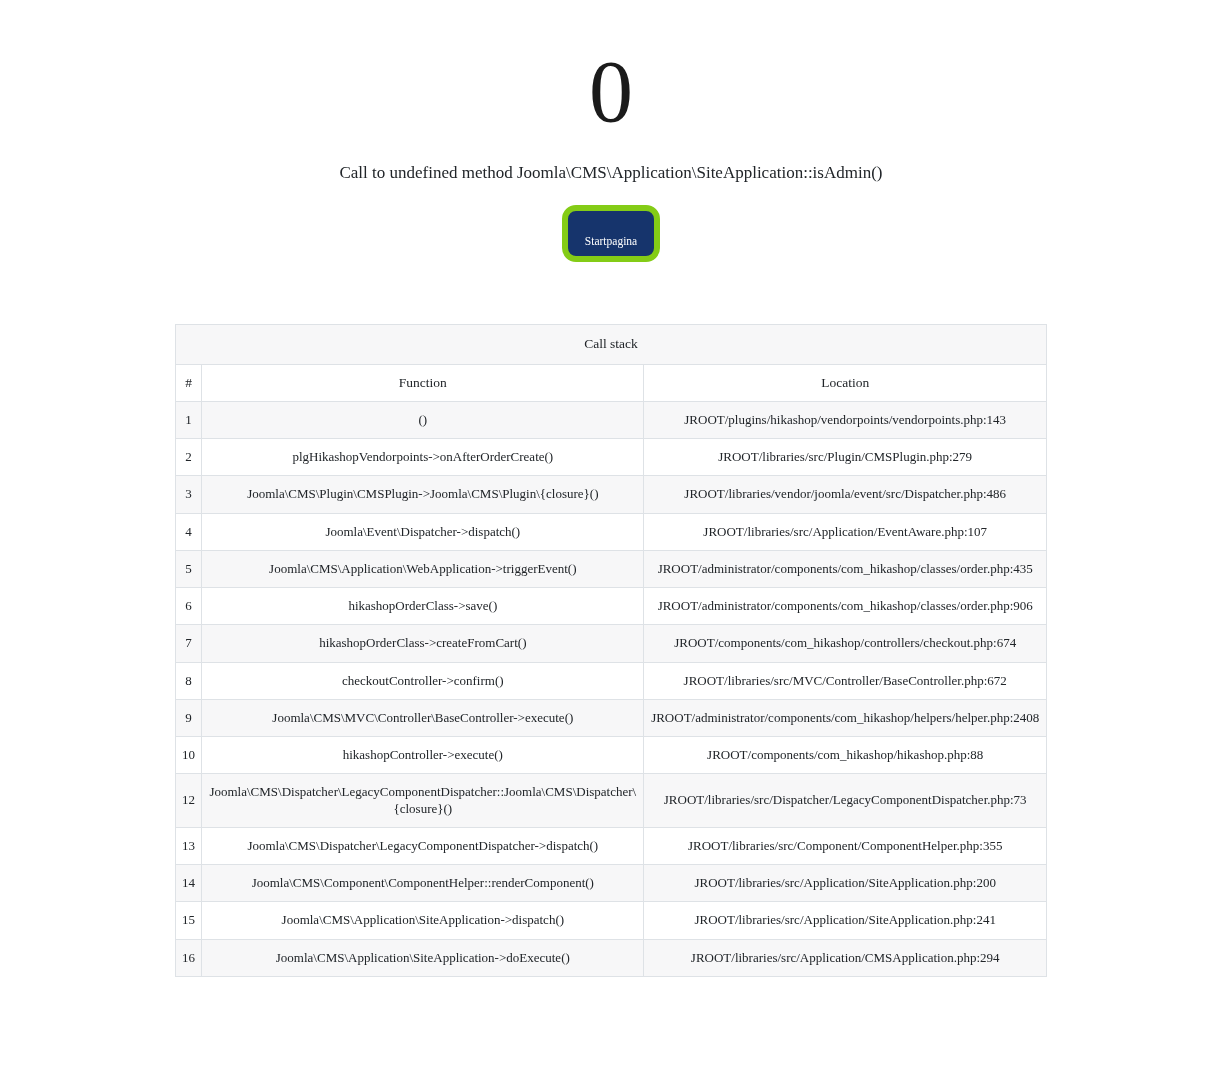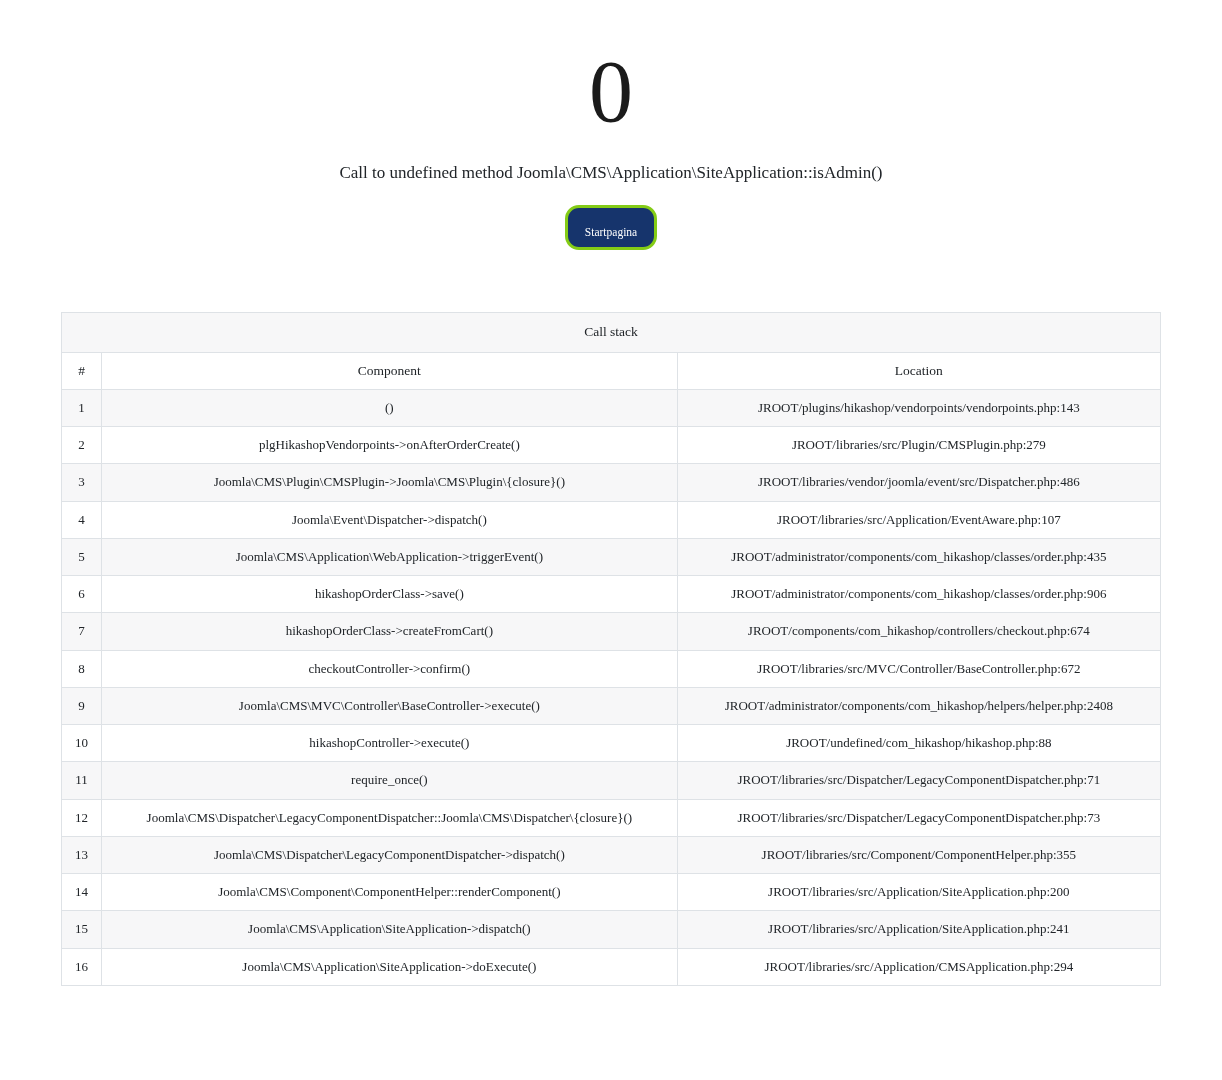--- a/index.html
+++ b/index.html
@@ -38,33 +38,33 @@
     font-family: "Liberation Serif", serif;
   }
   .home-btn-wrap {
     text-align: center;
     margin-top: 22px;
   }
   .home-btn {
     display: inline-block;
     background: #16346c;
     color: #ffffff;
-    border: 3px solid #84cc16;
+    border: 6px solid #84cc16;
     border-radius: 14px;
     font-size: 11.5px;
-    padding: 18px 17px 7px 17px;
+    padding: 24px 17px 7px 17px;
     font-family: "Liberation Serif", serif;
     cursor: pointer;
     line-height: 1.2;
     text-decoration: none;
   }
   .stack-wrap {
     margin: 0 auto;
     margin-top: 62px;
-    width: 1100px;
+    width: 872px;
   }
   table.callstack {
     width: 100%;
     border-collapse: collapse;
     font-size: 13px;
     color: #212529;
     font-family: "Liberation Serif", serif;
   }
   table.callstack caption {
     caption-side: top;
@@ -113,21 +113,21 @@
   <div class="home-btn-wrap">
     <a class="home-btn" href="#">Startpagina</a>
   </div>
 
   <div class="stack-wrap">
     <table class="callstack">
       <caption>Call stack</caption>
       <thead>
         <tr>
           <th class="col-num">#</th>
-          <th class="col-fn">Component</th>
+          <th class="col-fn">Function</th>
           <th class="col-loc">Location</th>
         </tr>
       </thead>
       <tbody>
         <tr>
           <td class="col-num">1</td>
           <td class="col-fn">()</td>
           <td class="col-loc">JROOT/plugins/hikashop/vendorpoints/vendorpoints.php:143</td>
         </tr>
         <tr>
@@ -166,26 +166,21 @@
           <td class="col-loc">JROOT/libraries/src/MVC/Controller/BaseController.php:672</td>
         </tr>
         <tr>
           <td class="col-num">9</td>
           <td class="col-fn">Joomla\CMS\MVC\Controller\BaseController-&gt;execute()</td>
           <td class="col-loc">JROOT/administrator/components/com_hikashop/helpers/helper.php:2408</td>
         </tr>
         <tr>
           <td class="col-num">10</td>
           <td class="col-fn">hikashopController-&gt;execute()</td>
-          <td class="col-loc">JROOT/undefined/com_hikashop/hikashop.php:88</td>
-        </tr>
-        <tr>
-          <td class="col-num">11</td>
-          <td class="col-fn">require_once()</td>
-          <td class="col-loc">JROOT/libraries/src/Dispatcher/LegacyComponentDispatcher.php:71</td>
+          <td class="col-loc">JROOT/components/com_hikashop/hikashop.php:88</td>
         </tr>
         <tr>
           <td class="col-num">12</td>
           <td class="col-fn">Joomla\CMS\Dispatcher\LegacyComponentDispatcher::Joomla\CMS\Dispatcher\{closure}()</td>
           <td class="col-loc">JROOT/libraries/src/Dispatcher/LegacyComponentDispatcher.php:73</td>
         </tr>
         <tr>
           <td class="col-num">13</td>
           <td class="col-fn">Joomla\CMS\Dispatcher\LegacyComponentDispatcher-&gt;dispatch()</td>
           <td class="col-loc">JROOT/libraries/src/Component/ComponentHelper.php:355</td>

